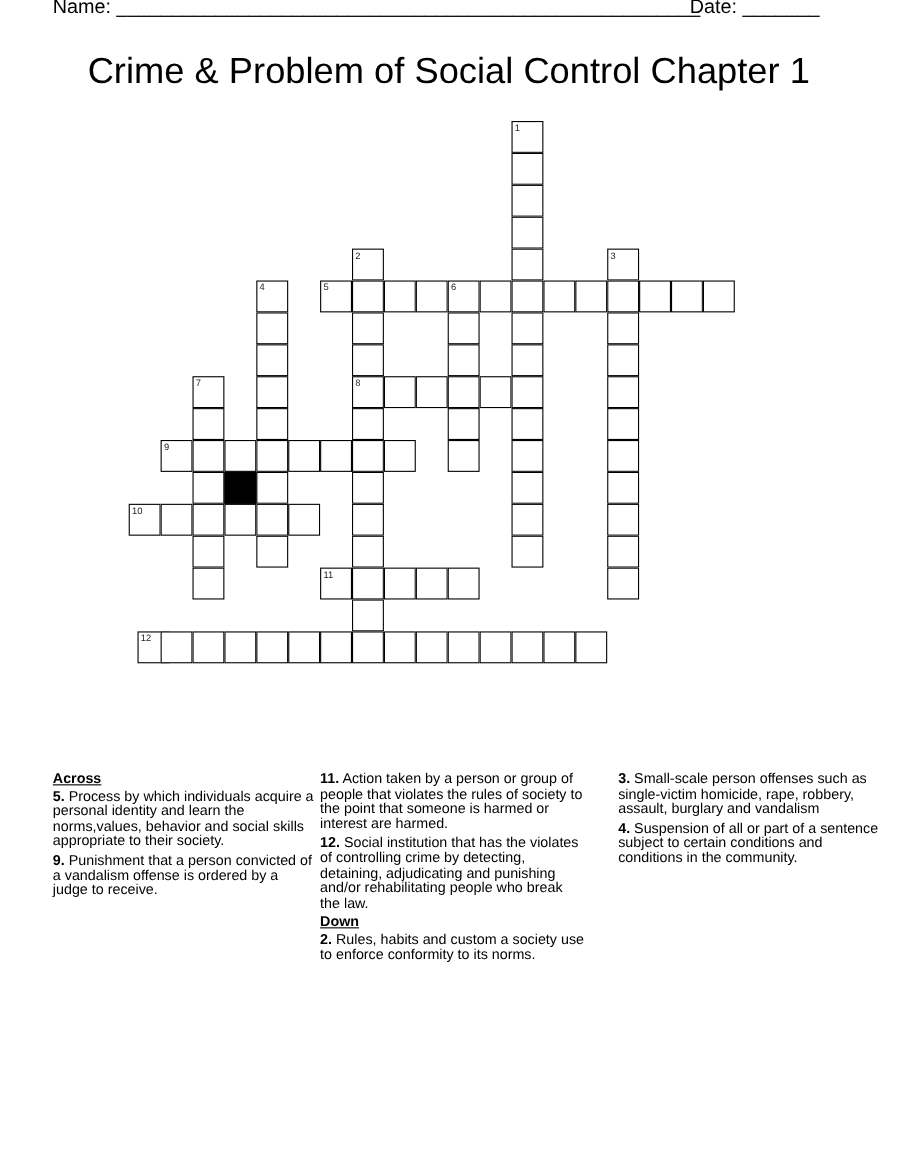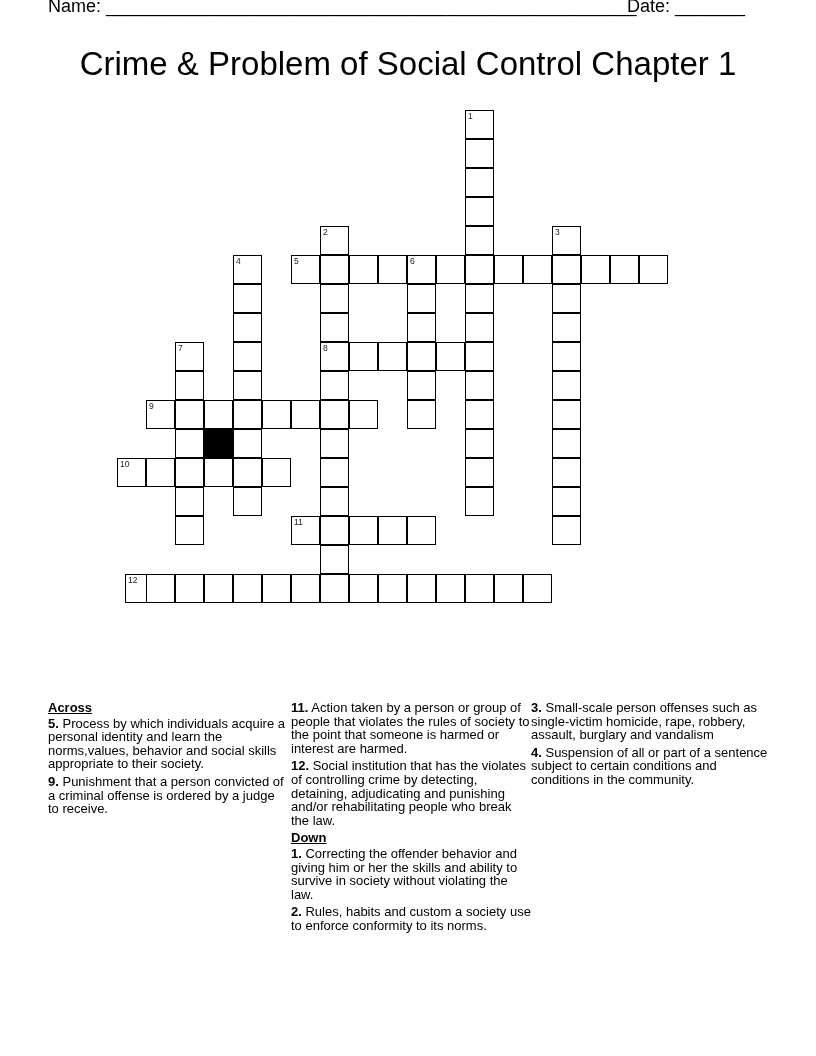--- a/index.html
+++ b/index.html
@@ -159,26 +159,25 @@
     <div class="cell" style="left: 348px; top: 464px;"></div>
     <div class="cell" style="left: 377px; top: 464px;"></div>
     <div class="cell" style="left: 406px; top: 464px;"></div>
     <div class="cell black" style="left: 87px; top: 319px;"></div>
   </div>
 
 <div class="clues">
   <div class="col" style="left:48px;">
     <div class="col-head">Across</div>
     <div class="clue"><b>5.</b> <span>Process by which individuals acquire a personal identity and learn the norms,values, behavior and social skills appropriate to their society.</span></div>
-    <div class="clue"><b>9.</b> <span>Punishment that a person convicted of a criminal offense is ordered by a judge to receive.</span></div>
+    <div class="clue"><b>9.</b> <span>Punishment that a person convicted of a vandalism offense is ordered by a judge to receive.</span></div>
   </div>
   <div class="col" style="left:291px;">
     <div class="clue"><b>11.</b> <span>Action taken by a person or group of people that violates the rules of society to the point that someone is harmed or interest are harmed.</span></div>
     <div class="clue"><b>12.</b> <span>Social institution that has the violates of controlling crime by detecting, detaining, adjudicating and punishing and/or rehabilitating people who break the law.</span></div>
     <div class="col-head">Down</div>
-    <div class="clue"><b>1.</b> <span>Correcting the offender behavior and giving him or her the skills and ability to survive in society without violating the law.</span></div>
     <div class="clue"><b>2.</b> <span>Rules, habits and custom a society use to enforce conformity to its norms.</span></div>
   </div>
-  <div class="col" style="left:531px;">
+  <div class="col" style="left:562px;">
     <div class="clue"><b>3.</b> <span>Small-scale person offenses such as single-victim homicide, rape, robbery, assault, burglary and vandalism</span></div>
     <div class="clue"><b>4.</b> <span>Suspension of all or part of a sentence subject to certain conditions and conditions in the community.</span></div>
   </div>
 </div>
 
 </body></html>

